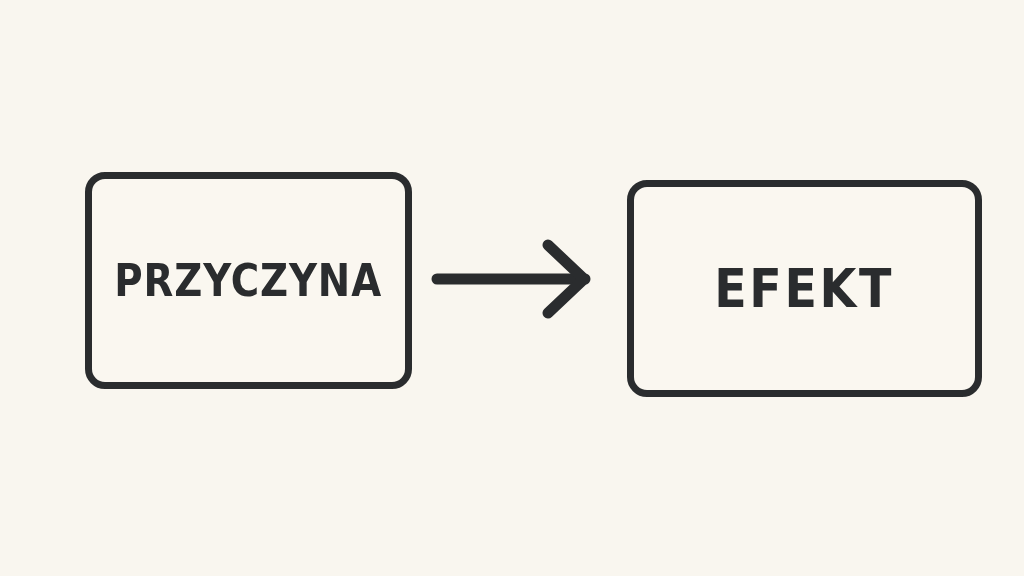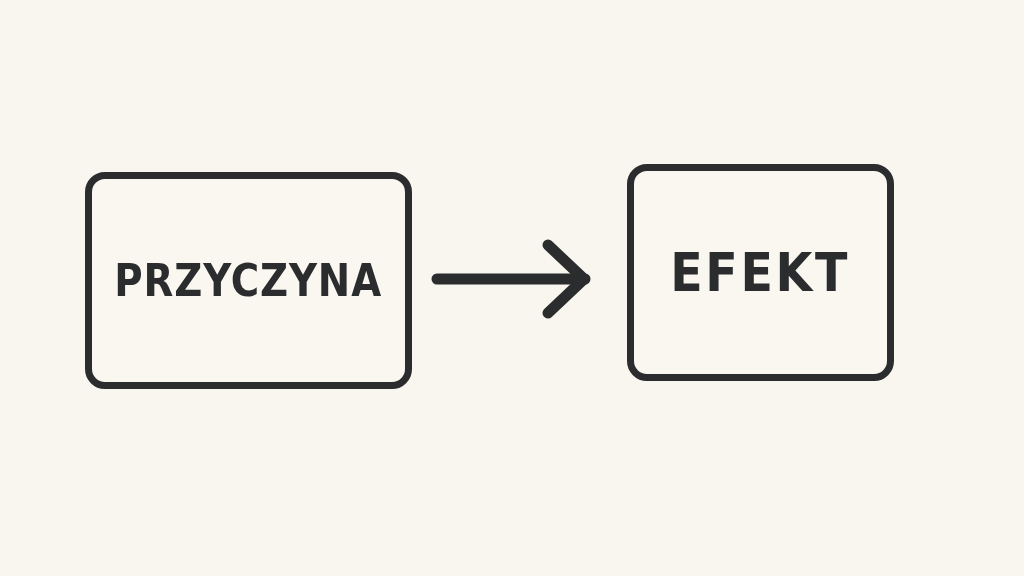--- a/index.html
+++ b/index.html
@@ -11,21 +11,21 @@
   }
   .box {
     position: absolute;
     box-sizing: border-box;
     border: 7px solid #2a2c2e;
     border-radius: 20px;
     display: flex; align-items: center; justify-content: center;
     background: #faf7f0;
   }
   #box-cause { left: 85px; top: 172px; width: 327px; height: 217px; }
-  #box-effect { left: 627px; top: 164px; width: 267px; height: 217px; }
+  #box-effect { left: 627px; top: 180px; width: 355px; height: 217px; }
   .label {
     color: #2a2c2e;
     font-weight: bold;
     font-family: "DejaVu Sans", sans-serif;
     letter-spacing: 1px;
     transform: scaleX(0.88);
   }
   #box-cause .label { font-size: 44px; }
   #box-effect .label { font-size: 54px; letter-spacing: 3px; }
   #arrow { position: absolute; left: 425px; top: 236px; width: 170px; height: 90px; }

